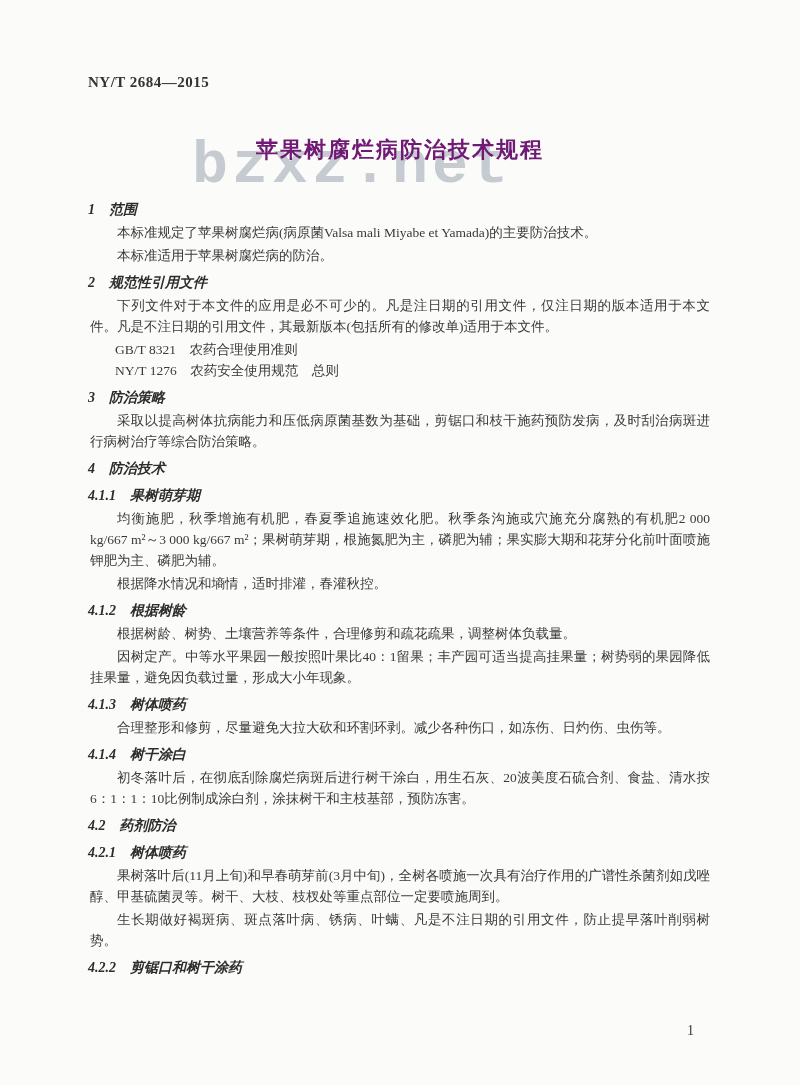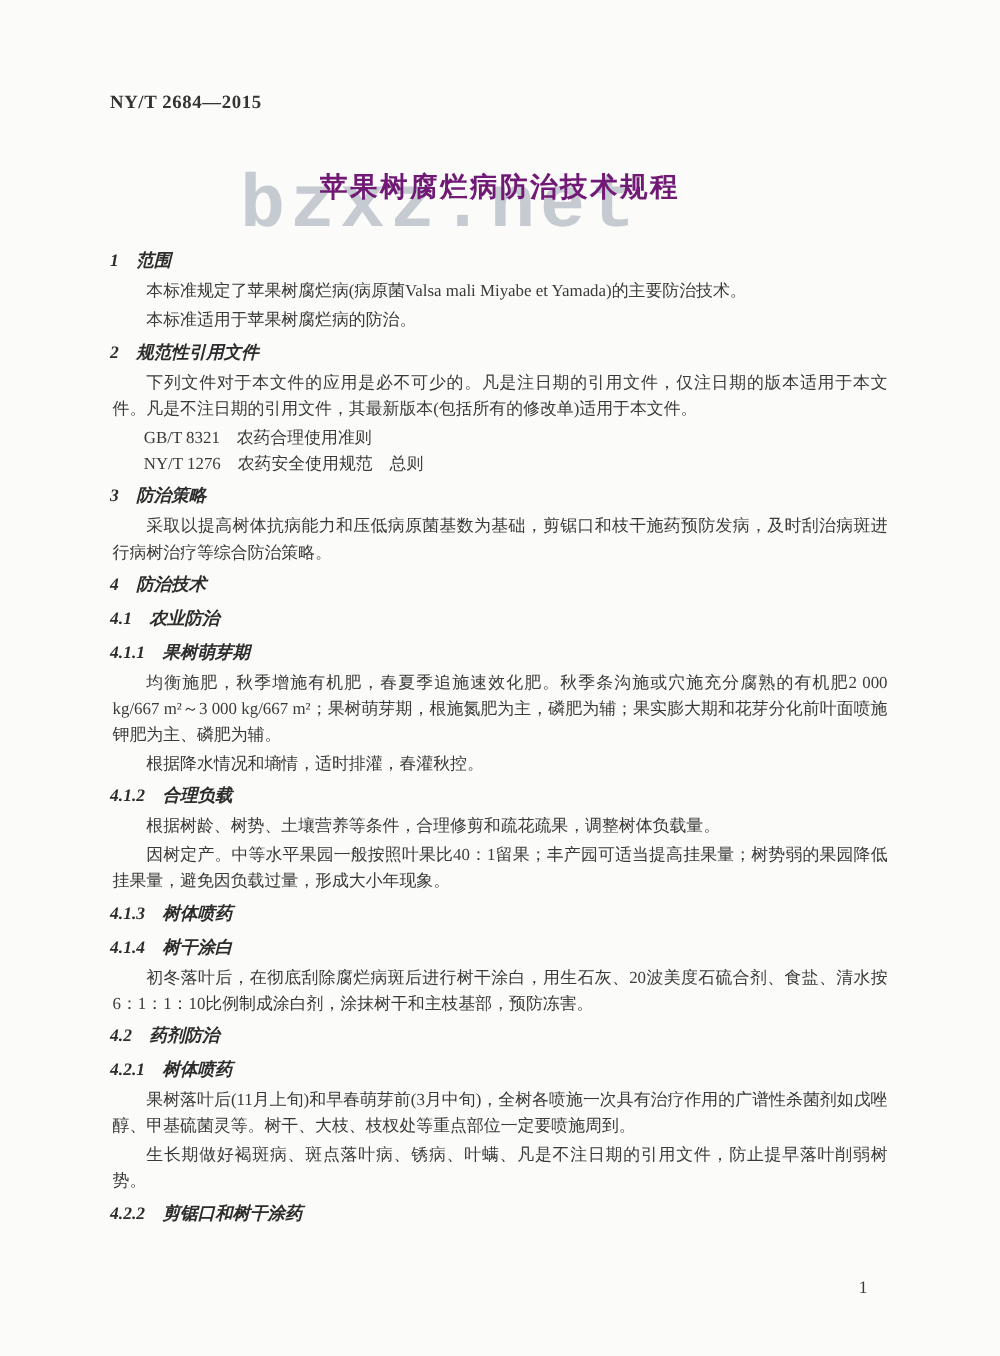--- a/index.html
+++ b/index.html
@@ -101,28 +101,28 @@
       <div class="blk heading">1　范围</div>
       <div class="blk para">本标准规定了苹果树腐烂病(病原菌Valsa mali Miyabe et Yamada)的主要防治技术。</div>
       <div class="blk para">本标准适用于苹果树腐烂病的防治。</div>
       <div class="blk heading">2　规范性引用文件</div>
       <div class="blk para">下列文件对于本文件的应用是必不可少的。凡是注日期的引用文件，仅注日期的版本适用于本文件。凡是不注日期的引用文件，其最新版本(包括所有的修改单)适用于本文件。</div>
       <div class="blk ref">GB/T 8321　农药合理使用准则</div>
       <div class="blk ref">NY/T 1276　农药安全使用规范　总则</div>
       <div class="blk heading">3　防治策略</div>
       <div class="blk para">采取以提高树体抗病能力和压低病原菌基数为基础，剪锯口和枝干施药预防发病，及时刮治病斑进行病树治疗等综合防治策略。</div>
       <div class="blk heading">4　防治技术</div>
-      <div class="blk heading">4.1　农业防治</div>
       <div class="blk heading">4.1.1　果树萌芽期</div>
       <div class="blk para">均衡施肥，秋季增施有机肥，春夏季追施速效化肥。秋季条沟施或穴施充分腐熟的有机肥2 000 kg/667 m²～3 000 kg/667 m²；果树萌芽期，根施氮肥为主，磷肥为辅；果实膨大期和花芽分化前叶面喷施钾肥为主、磷肥为辅。</div>
       <div class="blk para">根据降水情况和墒情，适时排灌，春灌秋控。</div>
-      <div class="blk heading">4.1.2　合理负载</div>
+      <div class="blk heading">4.1.2　根据树龄</div>
       <div class="blk para">根据树龄、树势、土壤营养等条件，合理修剪和疏花疏果，调整树体负载量。</div>
       <div class="blk para">因树定产。中等水平果园一般按照叶果比40：1留果；丰产园可适当提高挂果量；树势弱的果园降低挂果量，避免因负载过量，形成大小年现象。</div>
       <div class="blk heading">4.1.3　树体喷药</div>
+      <div class="blk para">合理整形和修剪，尽量避免大拉大砍和环割环剥。减少各种伤口，如冻伤、日灼伤、虫伤等。</div>
       <div class="blk heading">4.1.4　树干涂白</div>
       <div class="blk para">初冬落叶后，在彻底刮除腐烂病斑后进行树干涂白，用生石灰、20波美度石硫合剂、食盐、清水按6：1：1：10比例制成涂白剂，涂抹树干和主枝基部，预防冻害。</div>
       <div class="blk heading">4.2　药剂防治</div>
       <div class="blk heading">4.2.1　树体喷药</div>
       <div class="blk para">果树落叶后(11月上旬)和早春萌芽前(3月中旬)，全树各喷施一次具有治疗作用的广谱性杀菌剂如戊唑醇、甲基硫菌灵等。树干、大枝、枝杈处等重点部位一定要喷施周到。</div>
       <div class="blk para">生长期做好褐斑病、斑点落叶病、锈病、叶螨、凡是不注日期的引用文件，防止提早落叶削弱树势。</div>
       <div class="blk heading">4.2.2　剪锯口和树干涂药</div>
     </div>
 
   <div class="page-number">1</div>

